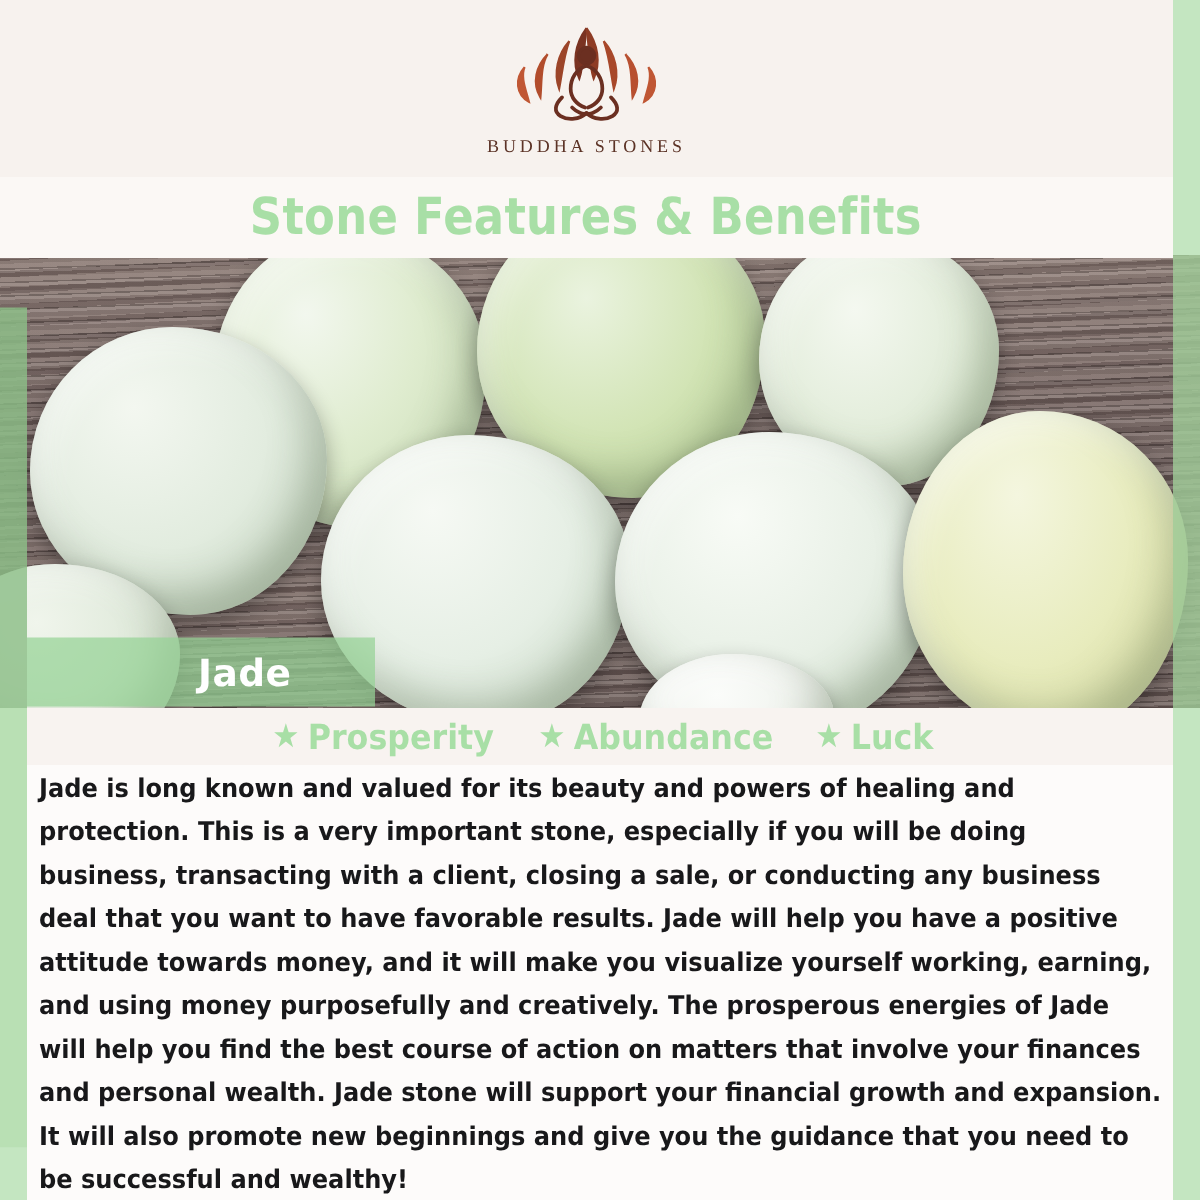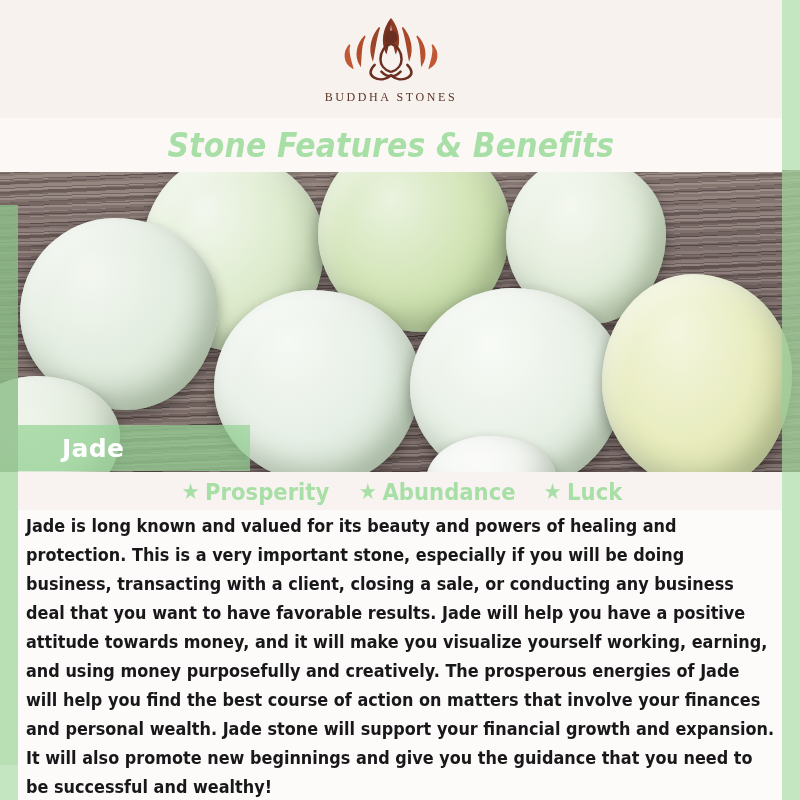--- a/index.html
+++ b/index.html
@@ -73,21 +73,20 @@
     font-weight:400;
   }
 
   
   #title-banner {
     position:absolute;
     left:0; top:118px; width:782px; height:54px;
     background:#fbf8f5;
     display:flex; align-items:center; justify-content:center;
     z-index:4;
-    font-style:italic;
   }
   #title-banner .title-text {
     font-family:"DejaVu Sans", sans-serif;
     font-weight:bold;
     font-size:34px;
     letter-spacing:0.2px;
     color:#a8dfa6;
     transform:scaleX(0.88);
     transform-origin:center;
     white-space:nowrap;
@@ -156,21 +155,21 @@
     left:18px; top:425px; width:232px; height:46px;
     background:rgba(150,210,150,0.72);
     display:flex; align-items:center;
     z-index:5;
   }
   #jade-bar .jade-text {
     font-family:"DejaVu Sans", sans-serif;
     font-weight:bold;
     font-size:25px;
     color:#ffffff;
-    margin-left:44px;
+    margin-left:114px;
     letter-spacing:0.3px;
   }
 
   
   #content {
     position:absolute;
     left:18px; top:472px; width:764px; height:293px;
     background:#fbf7f4;
     z-index:4;
   }

